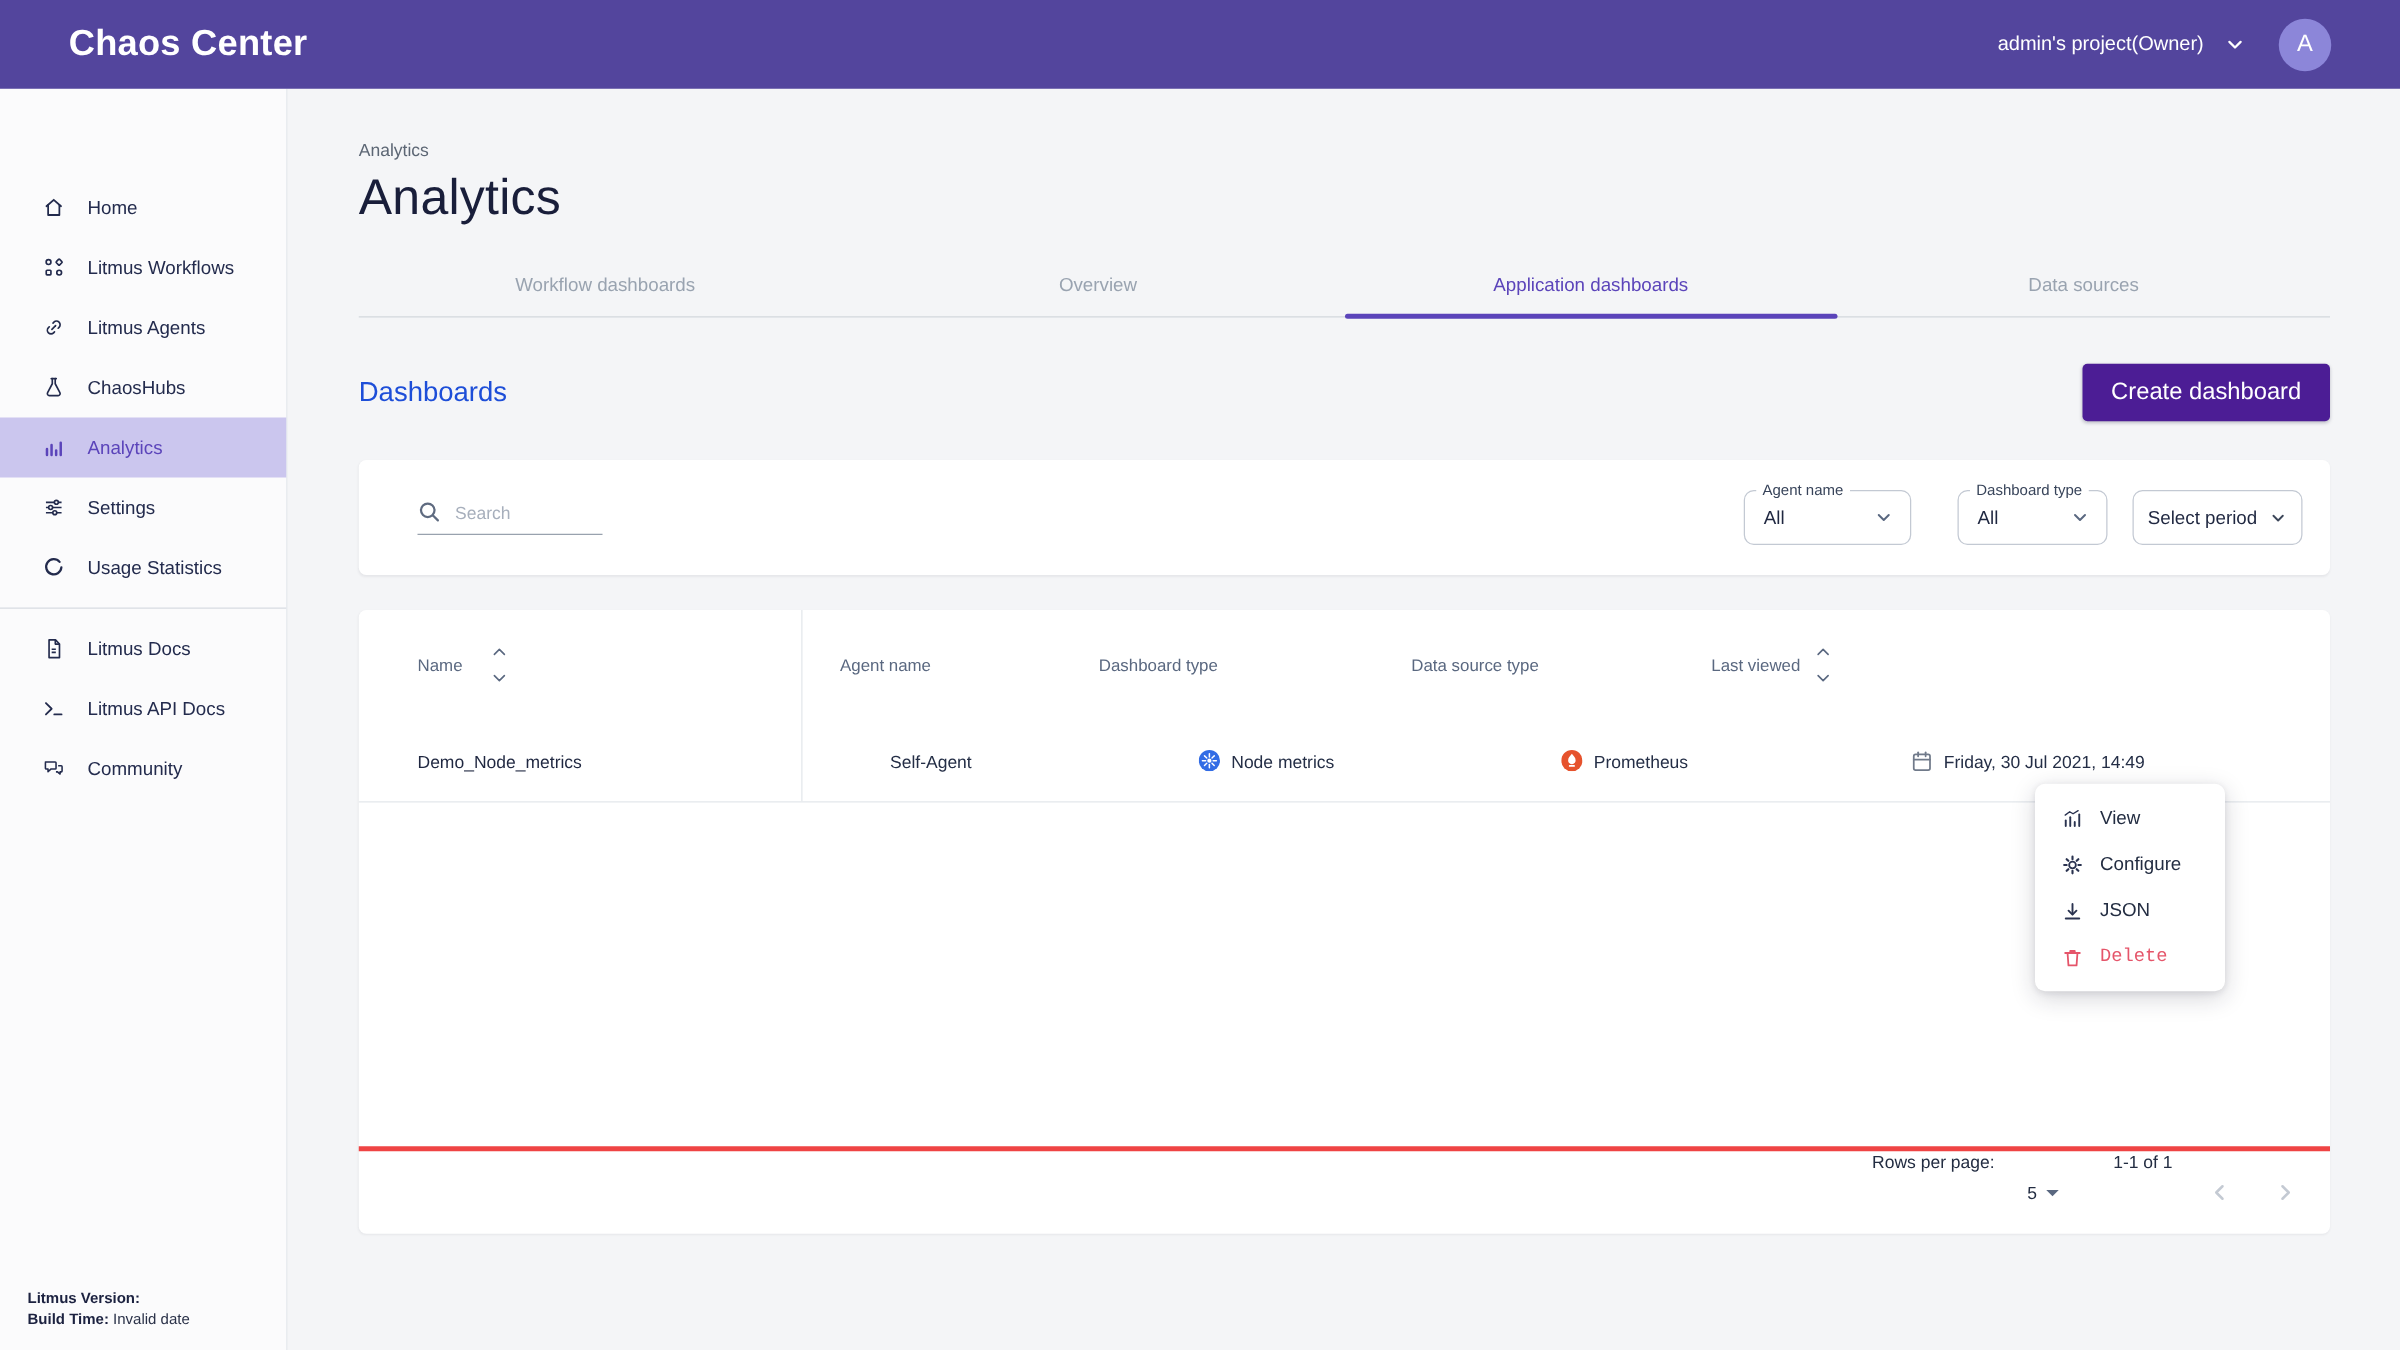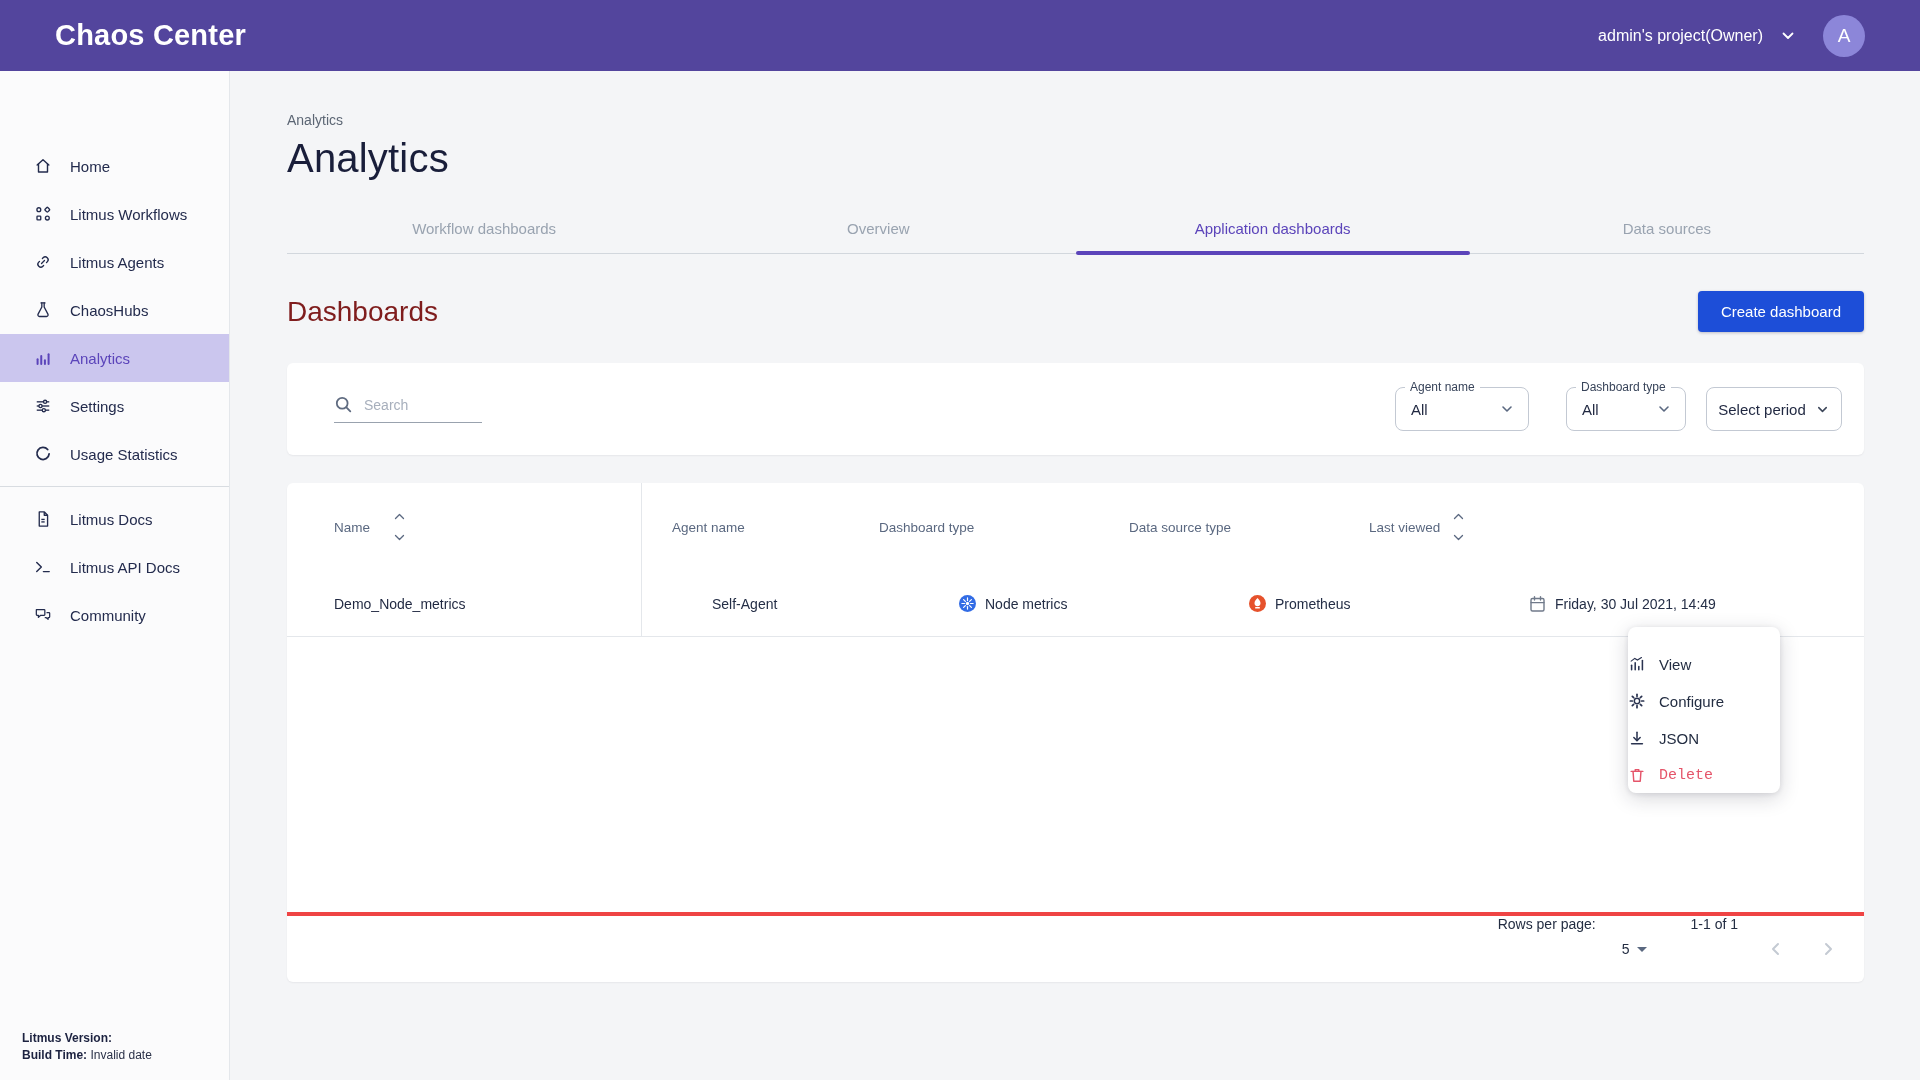--- a/index.html
+++ b/index.html
@@ -64,23 +64,23 @@
     flex:1; text-align:center; padding:15px 0 16px;
     font-size:15px; color:#99A3B0; cursor:pointer; position:relative;
   }
   .tab.active{ color:#5B44BA; font-weight:500; }
   .tab.active::after{
     content:""; position:absolute; left:0; right:0; bottom:-2px;
     height:4px; background:#5B44BA; border-radius:2px;
   }
 
   .section-head{ display:flex; justify-content:space-between; align-items:center; margin-top:37px; }
-  .section-title{ font-size:28px; font-weight:500; color:#7f1d1d; }
+  .section-title{ font-size:22px; font-weight:500; color:#1d4ed8; }
   .btn-primary{
-    background:#1d4ed8; color:#fff; font-size:15px; font-family:inherit;
+    background:#4c1d95; color:#fff; font-size:19px; font-family:inherit;
     border:none; border-radius:4px; padding:12px 23px;
     box-shadow:0 1px 3px rgba(20,20,50,.25); cursor:pointer;
   }
 
   .card{ background:#fff; border-radius:6px; box-shadow:0 1px 2px rgba(16,24,40,.06); }
 
   
   .filter-card{
     margin-top:31px; height:92px;
     display:flex; align-items:center; justify-content:space-between;
@@ -150,22 +150,22 @@
   .range{ margin-left:44px; }
   .page-btn{ background:none; border:none; margin-left:24px; cursor:default; padding:4px; }
 
   
   .context-menu{
     position:absolute; left:1628px; top:627px; width:152px;
     background:#fff; border-radius:8px; padding:9px 0; z-index:20;
     box-shadow:0 5px 20px rgba(25,28,50,.18), 0 1px 5px rgba(25,28,50,.10);
   }
   .menu-item{
-    display:flex; align-items:flex-end; gap:13px; height:37px;
-    font-size:15px; color:#232D42; cursor:pointer;
+    display:flex; align-items:center; gap:13px; height:37px;
+    padding-left:21px; font-size:15px; color:#232D42; cursor:pointer;
   }
   .menu-item.danger{ color:#E5556A;font-family:Liberation Mono, monospace; }
 </style>
 </head>
 <body>
 
 <div class="topbar">
   <div class="brand">Chaos Center</div>
   <div class="top-right">
     <span class="project-label">admin's project(Owner)</span>

